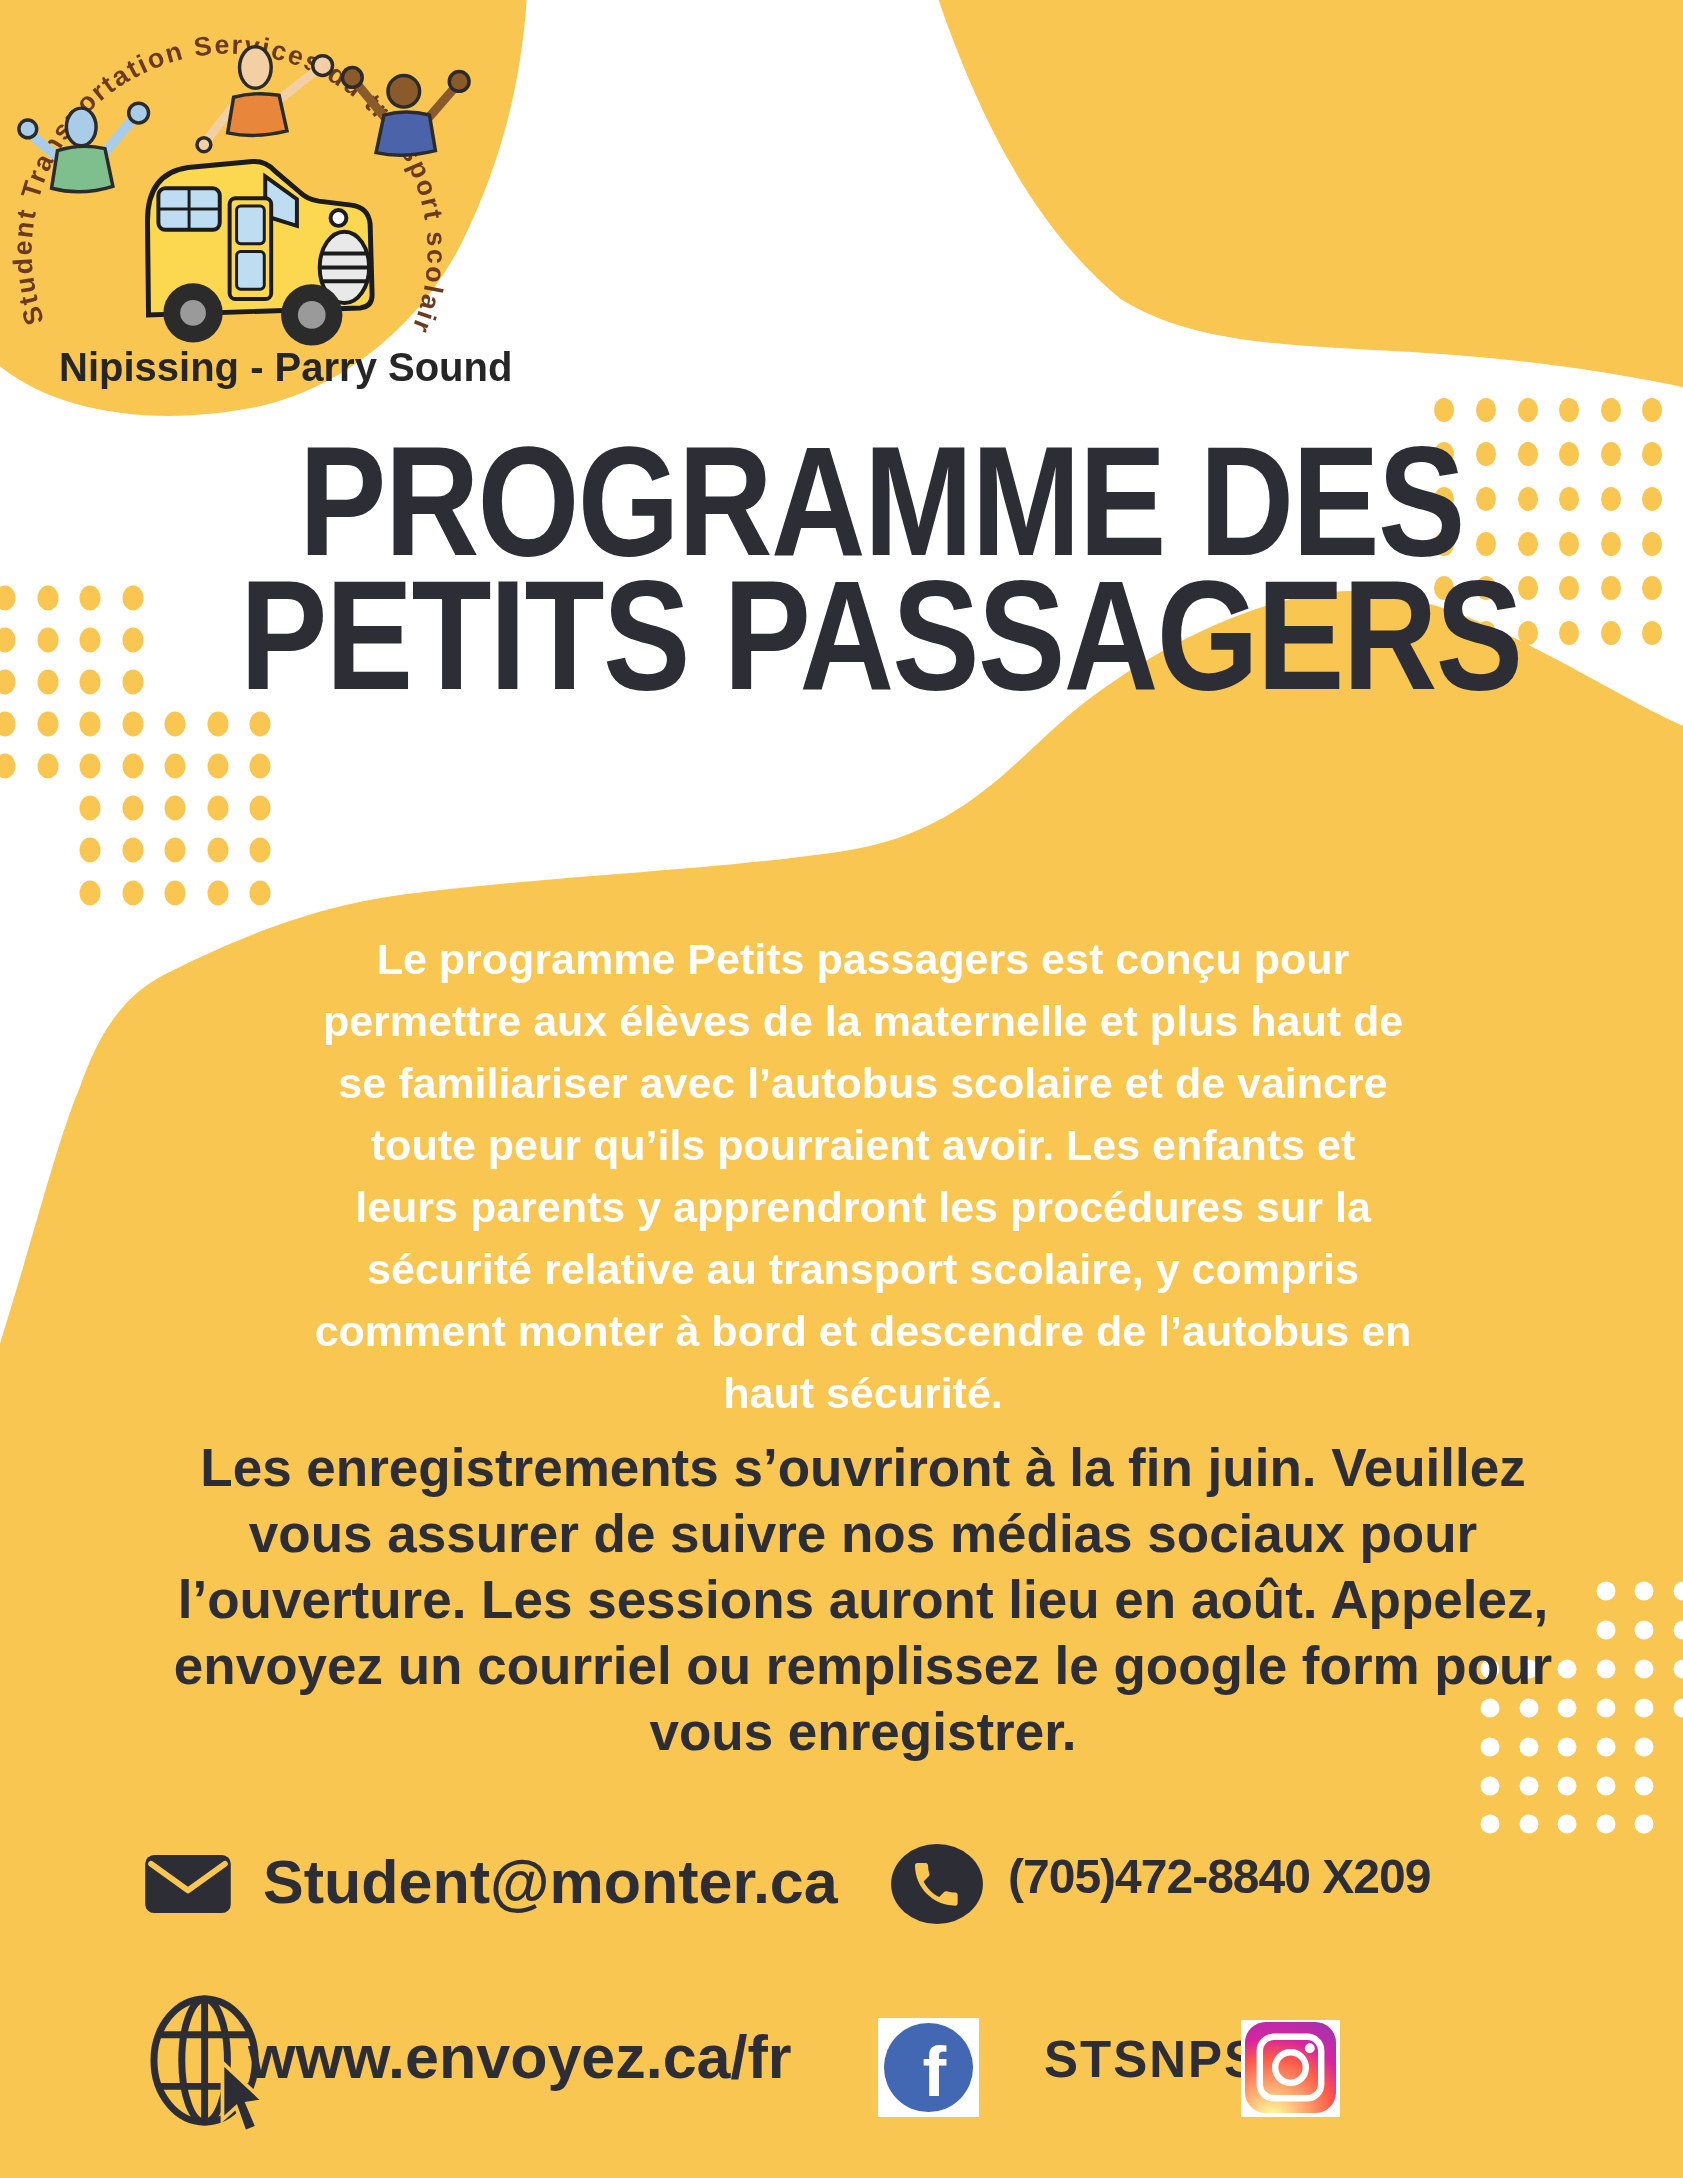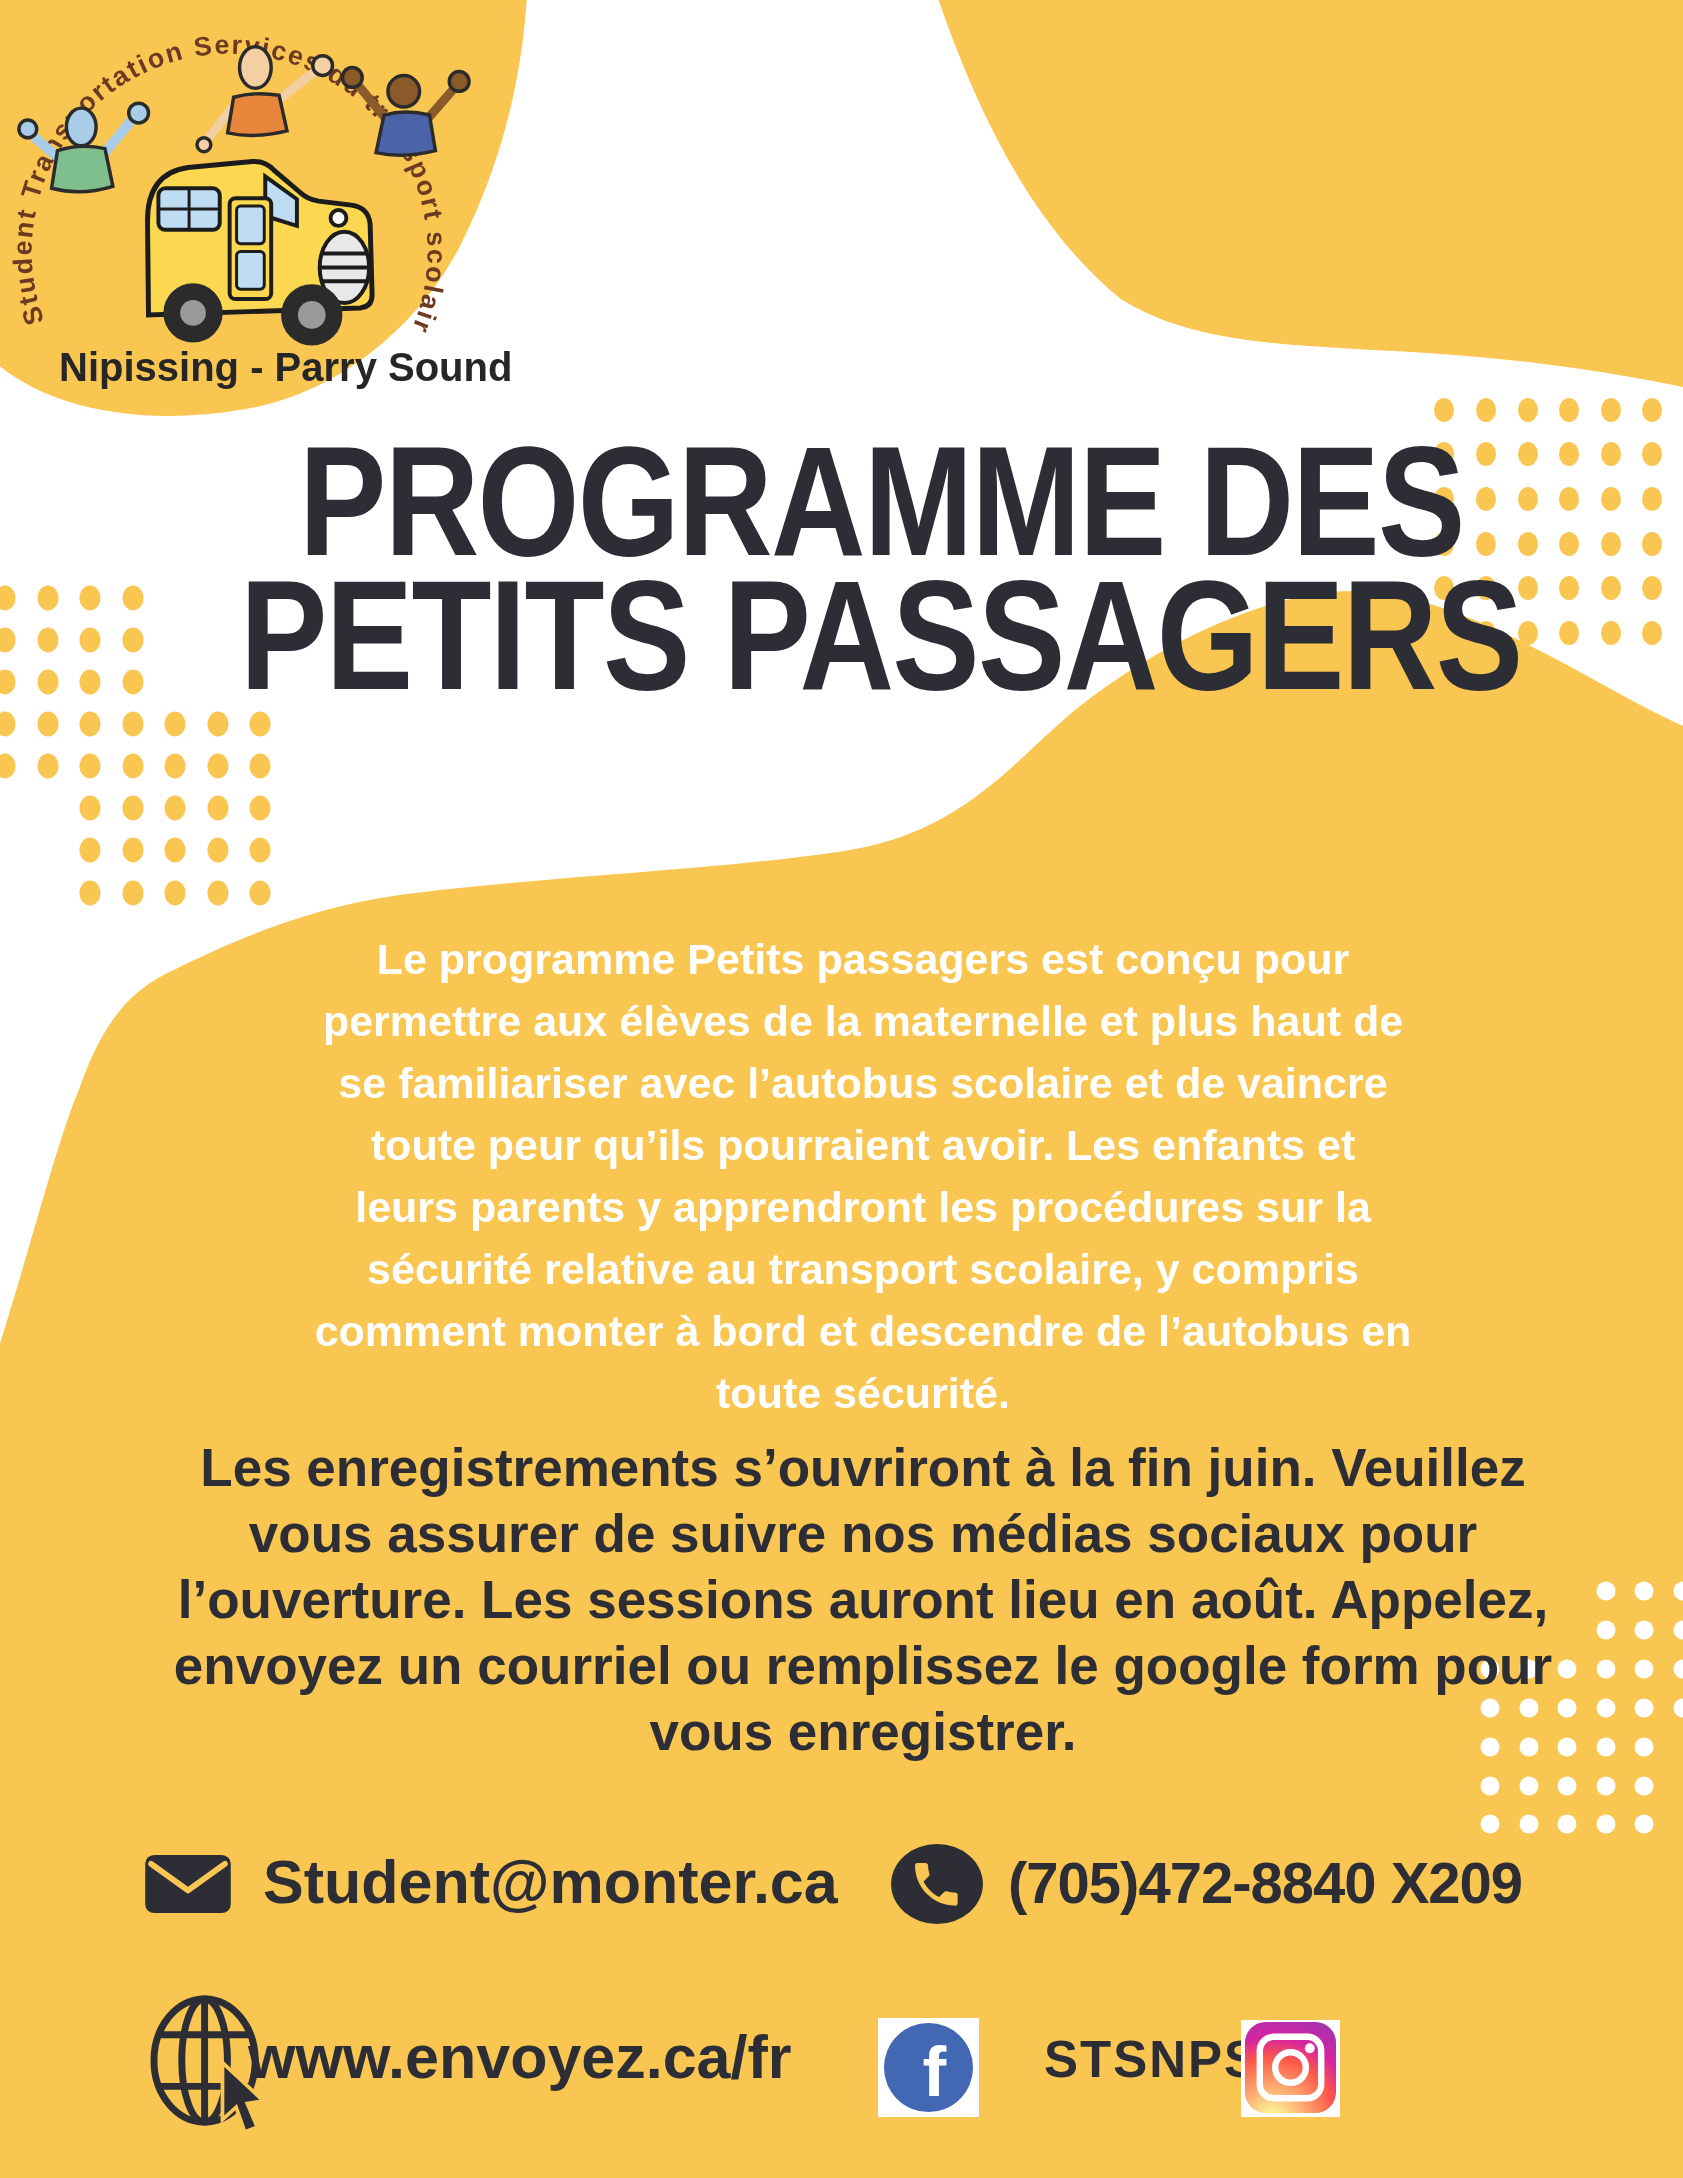--- a/index.html
+++ b/index.html
@@ -23,21 +23,21 @@
     position:absolute;left:0;right:0;text-align:center;font-weight:700;white-space:nowrap;
   }
   .para span{display:block;padding-left:43px;}
   .para-white{top:928px;font-size:43px;line-height:62px;color:#ffffff;}
   .para-dark{top:1435px;font-size:53px;line-height:66px;color:#2D2E35;}
   
   .contact-text{
     position:absolute;font-weight:700;color:#2D2E35;white-space:nowrap;
   }
   .email-text{left:263px;top:1847px;font-size:61px;}
-  .phone-text{left:1008px;top:1849px;font-size:58px;letter-spacing:-1px;}
+  .phone-text{left:1008px;top:1849px;font-size:48px;letter-spacing:-1px;}
   .web-text{left:248px;top:2022px;font-size:61px;}
   .social-text{left:1012px;top:2030px;font-size:51px;letter-spacing:2px;margin-left:32px;}
   .nipissing{
     position:absolute;left:59px;top:345px;width:376px;
     font-size:40px;font-weight:700;color:#262626;letter-spacing:0;
     white-space:nowrap;
   }
   .fb-wrap{position:absolute;left:878px;top:2018px;width:101px;height:99px;background:#ffffff;}
   .ig-wrap{position:absolute;left:1241px;top:2020px;width:99px;height:97px;background:#ffffff;}
 </style>
@@ -237,21 +237,21 @@
   <div class="nipissing">Nipissing - Parry Sound</div>
 
   <div class="para para-white">
     <span>Le programme Petits passagers est conçu pour</span>
     <span>permettre aux élèves de la maternelle et plus haut de</span>
     <span>se familiariser avec l’autobus scolaire et de vaincre</span>
     <span>toute peur qu’ils  pourraient avoir. Les enfants et</span>
     <span>leurs parents y apprendront les procédures sur la</span>
     <span>sécurité relative au transport scolaire, y compris</span>
     <span>comment monter à bord et descendre de l’autobus en</span>
-    <span>toute sécurité.</span>
+    <span>haut sécurité.</span>
   </div>
 
   <div class="para para-dark">
     <span>Les enregistrements s’ouvriront à la fin juin. Veuillez</span>
     <span>vous assurer de suivre nos médias sociaux pour</span>
     <span>l’ouverture. Les sessions auront lieu en août. Appelez,</span>
     <span>envoyez un courriel ou remplissez le google form pour</span>
     <span>vous enregistrer.</span>
   </div>
 

